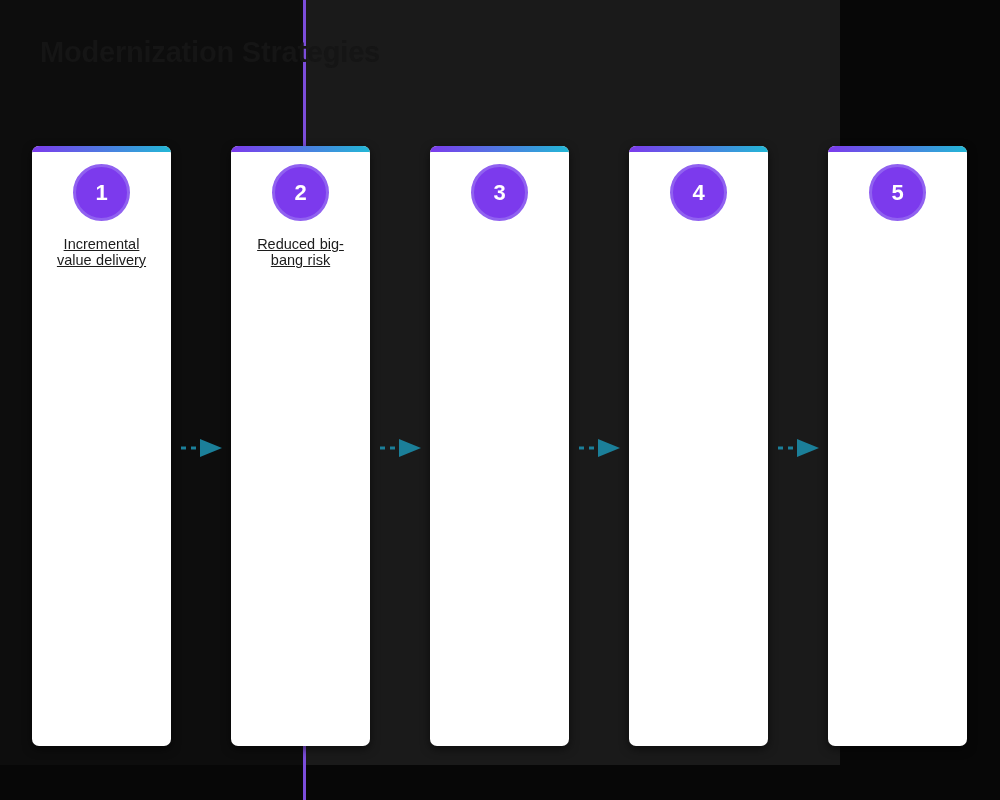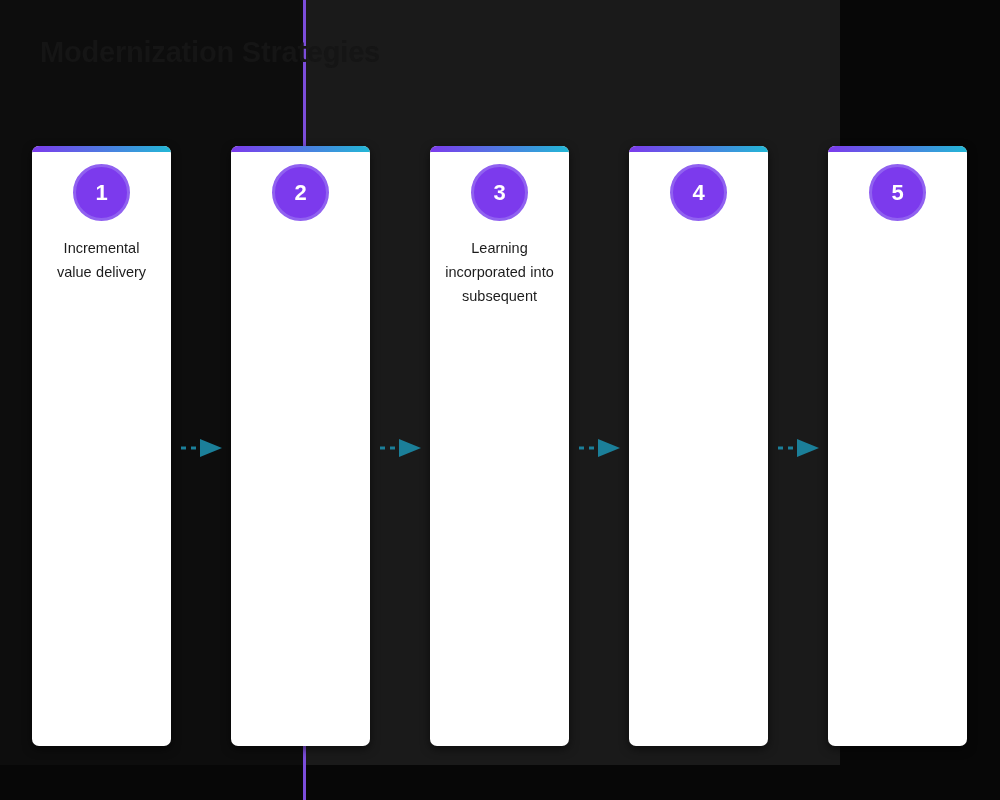--- a/index.html
+++ b/index.html
@@ -102,23 +102,24 @@
     color: #ffffff;
     font-size: 22px;
     font-weight: bold;
     line-height: 1;
     margin-bottom: 15px;
   }
   .card-text {
     width: 112px;
     text-align: center;
     font-size: 14.5px;
-    line-height: 24px;
+    line-height: 16px;
     color: #1c1c1c;
     word-spacing: 0.5px;
+    text-decoration: underline;
   }
 
   
   .arrow {
     position: absolute;
     top: 437px;
     width: 46px;
     height: 22px;
     z-index: 11;
   }
@@ -141,28 +142,28 @@
     <div class="card-inner">
       <div class="badge">1</div>
       <div class="card-text">Incremental value delivery</div>
     </div>
   </div>
 
   <div class="card" style="left:231px">
     <div class="card-bar"></div>
     <div class="card-inner">
       <div class="badge">2</div>
+      <div class="card-text">Reduced big-bang risk</div>
     </div>
   </div>
 
   <div class="card" style="left:430px">
     <div class="card-bar"></div>
     <div class="card-inner">
       <div class="badge">3</div>
-      <div class="card-text">Learning incorporated into subsequent</div>
     </div>
   </div>
 
   <div class="card" style="left:629px">
     <div class="card-bar"></div>
     <div class="card-inner">
       <div class="badge">4</div>
     </div>
   </div>
 

